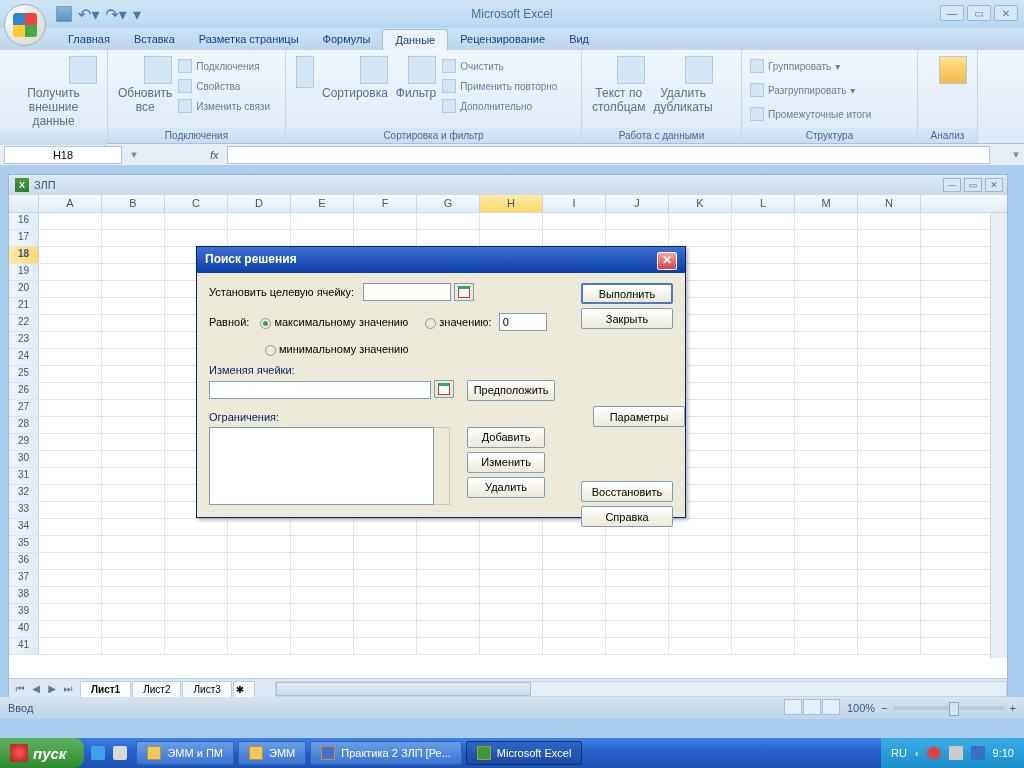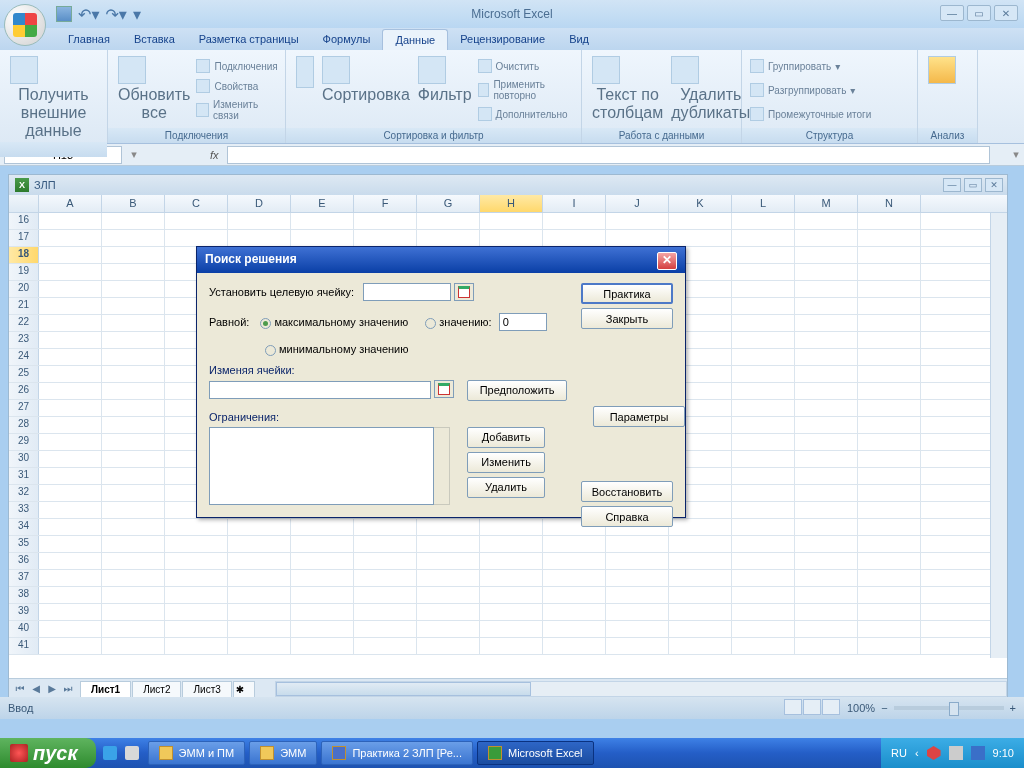--- a/index.html
+++ b/index.html
@@ -17,21 +17,21 @@
 
 
 .tabs { height: 22px; display:flex; padding-left:56px; background:linear-gradient(#cee1f4,#bcd6ef); font-size:11px;align-items:center; }
 .tab { padding: 4px 12px; color:#15428b; cursor:pointer; }
 .tab.active { background:#eaf3fb; border:1px solid #a6c0de; border-bottom:none; border-radius:3px 3px 0 0; }
 
 
 .ribbon { height:94px; background:linear-gradient(#eff6fd,#dde9f5); border-bottom:1px solid #a6c0de; display:flex; }
 .ribbon-group { border-right:1px solid #c3d5e7; display:flex; flex-direction:column; justify-content:space-between; padding:4px 6px 0 6px; position:relative; }
 .group-title { font-size:10px; color:#466a8f; text-align:center; padding:2px 0; background: linear-gradient(#d8e8f6, #c7dcef); margin: 0 -6px; }
-.rbtn { display:flex; flex-direction:column; align-items:flex-start; gap:2px; font-size:16px; color:#5a7288; padding:2px 4px; }
+.rbtn { display:flex; flex-direction:column; align-items:flex-end; gap:2px; font-size:12px; color:#5a7288; padding:2px 4px; }
 .rbtn .rico { width:28px; height:28px; background:#d4e6f5; border:1px solid #b0cce3; }
 .rbtn-h { display:flex; align-items:center; gap:4px; font-size:10px; color:#6a8199; padding:1px 2px; }
 .rbtn-h .rico-s { width:14px; height:14px; background:#d4e6f5; border:1px solid #b0cce3; }
 
 
 .formula-bar { height:22px; background:#e5eef6; border-bottom:1px solid #b8ccdd; display:flex; align-items:center; font-size:11px; }
 .name-box { width:118px; border:1px solid #b0c4d7; background:#fff; margin:0 4px; padding:2px 6px; text-align:center; }
 .fx-label { padding:0 8px; color:#555; font-style:italic; }
 .formula-input { flex:1; border:1px solid #b0c4d7; background:#fff; height:18px; margin-right:18px;}
 .fb-dd { width:16px; text-align:center; color:#888; }
@@ -89,21 +89,21 @@
 .radio { width:11px; height:11px; border-radius:50%; border:1px solid #7f9db9; display:inline-block; vertical-align:middle; margin-right:3px; position:relative; }
 .radio.on::after { content:""; position:absolute; left:2px; top:2px; width:5px; height:5px; border-radius:50%; background:#4d9b4d; }
 .group-label { color:#0a246a; }
 .listbox { width:225px; height:78px; border:1px solid #7f9db9; background:#fff; display:inline-block; }
 .listbox-sb { width:16px; height:78px; background:#ece9d8; border:1px solid #c9c9bd; border-left:none; display:inline-block; vertical-align:top; }
 .mini-col { display:inline-flex; flex-direction:column; gap:4px; vertical-align:top; margin-left:14px;}
 .mini-col .dlg-btn { width:78px; }
 
 
 .taskbar { position:absolute; left:0; bottom:0; width:100%; height:30px; background:linear-gradient(#3e81e6,#245ec7 50%,#1d52b0); display:flex; align-items:center; }
-.start { height:30px; padding:0 18px 0 10px; background:linear-gradient(#5fb45f,#2e8b2e); color:#fff; font-style:italic; font-weight:bold; font-size:20px; display:flex; align-items:center; border-radius:0 10px 10px 0; gap:5px;}
+.start { height:30px; padding:0 18px 0 10px; background:linear-gradient(#5fb45f,#2e8b2e); color:#fff; font-style:italic; font-weight:bold; font-size:15px; display:flex; align-items:center; border-radius:0 10px 10px 0; gap:5px;}
 .start-ico { width:18px; height:18px; background:radial-gradient(#f55,#a22); border-radius:2px; }
 .task-item { height:24px; margin:3px 2px; padding:0 10px; background:linear-gradient(#6a9ee8,#3a74d0); border:1px solid #2d63ba; color:#fff; font-size:11px; display:flex; align-items:center; gap:6px; border-radius:2px; max-width:158px; overflow:hidden; white-space:nowrap;}
 .task-item.active { background:linear-gradient(#2e66c6,#1a4ca0); border:1px solid #0a3280; }
 .task-item .tico { width:14px; height:14px; background:#f0c85a; border:1px solid #c09030;}
 .tray { margin-left:auto; height:30px; background:linear-gradient(#3cade6,#1a8ecb); padding:0 10px; display:flex; align-items:center; gap:8px; color:#fff; font-size:11px;}
 .tray-ico { width:14px; height:14px; }
 .ql { display:flex; gap:2px; margin:0 4px; }
 .ql span { width:20px; height:24px; display:flex; align-items:center; justify-content:center;}
 .ql span div{ width:14px; height:14px; border-radius:2px;}
 
@@ -777,33 +777,33 @@
       <span style="margin-left:14px;"><span class="radio"></span><span>значению:</span></span>
       <input class="dlg-input" style="width: 48px; margin-left: 4px;" value="0">
     </div>
     <div style="margin-bottom:8px; padding-left:56px;">
       <span class="radio"></span><span>минимальному значению</span>
     </div>
     <div class="group-label">Изменяя ячейки:</div>
     <div style="margin:4px 0 10px 0;">
       <input class="dlg-input" style="width: 222px;" value="">
       <span class="ref-btn"></span>
-      <button class="dlg-btn" style="width:100px; margin-left:10px;">Предположить</button>
+      <button class="dlg-btn" style="width:88px; margin-left:10px;">Предположить</button>
     </div>
     <div class="group-label">Ограничения:</div>
     <div style="margin-top:4px;">
       <div class="listbox"></div><div class="listbox-sb"></div>
       <div class="mini-col">
         <button class="dlg-btn">Добавить</button>
         <button class="dlg-btn">Изменить</button>
         <button class="dlg-btn">Удалить</button>
       </div>
     </div>
     <div class="dlg-rcol">
-      <button class="dlg-btn def">Практика</button>
+      <button class="dlg-btn def">Выполнить</button>
       <button class="dlg-btn">Закрыть</button>
     </div>
     <div class="dlg-rcol2">
       <button class="dlg-btn">Параметры</button>
     </div>
     <div class="dlg-rcol3">
       <button class="dlg-btn">Восстановить</button>
       <button class="dlg-btn">Справка</button>
     </div>
   </div>

